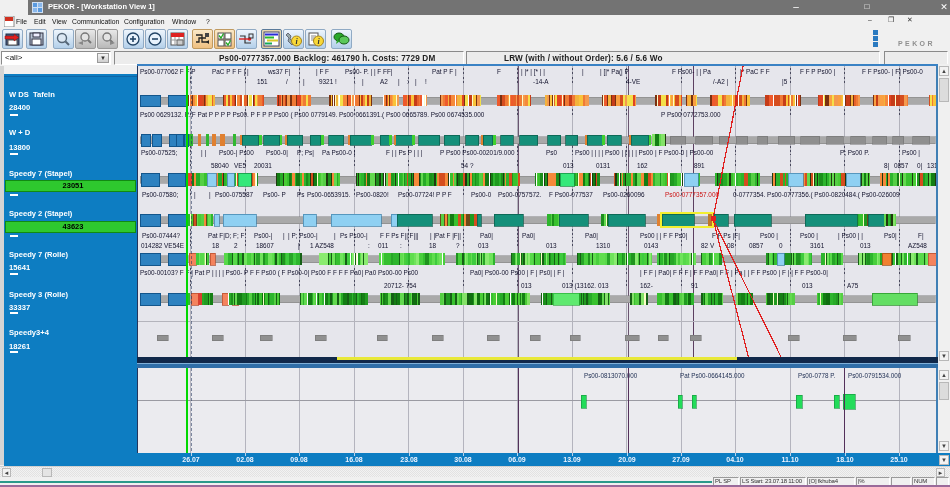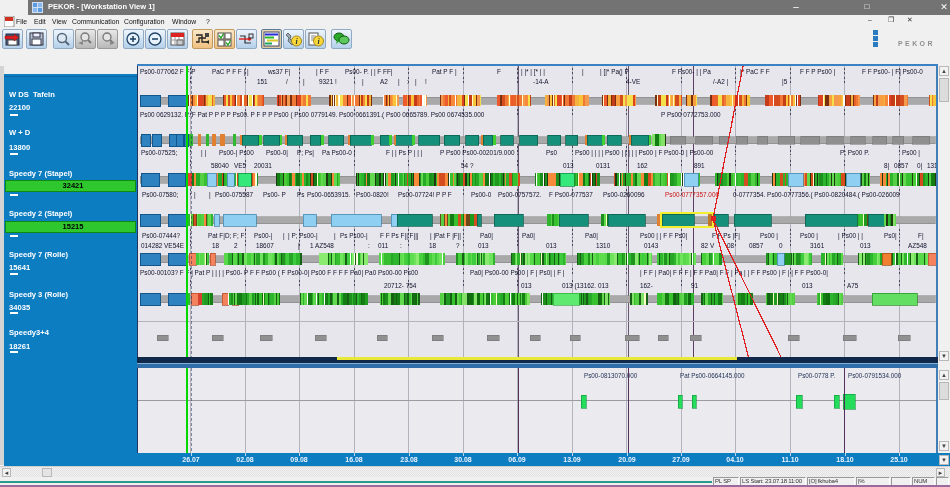--- a/index.html
+++ b/index.html
@@ -162,41 +162,49 @@
           <path d="M5 10 L4 14 L8 11 Z" fill="#2aa82a"></path>
         </svg></div>
     <svg class="abs" style="left:872px;top:2px" width="74" height="18">
       <rect x="1" y="0" width="5" height="5" fill="#2a7ac0"></rect>
       <rect x="1" y="6" width="5" height="5" fill="#2a7ac0"></rect>
       <rect x="1" y="12" width="5" height="5" fill="#2a7ac0"></rect>
       <text x="26" y="16" font-size="7" letter-spacing="2.4" fill="#909090" font-family="Liberation Sans, sans-serif" font-weight="bold">PEKOR</text>
     </svg>
   </div>
 
+  <div class="abs combrow">
+    <div class="abs" style="left:1px;top:1px;width:110px;height:14px;background:#fff;border:1px solid;border-color:#8a8a8a #fff #fff #8a8a8a;font-size:8px;color:#111;padding:1px 3px">&lt;all&gt;
+      <div class="abs" style="right:1px;top:1px;width:12px;height:10px;background:linear-gradient(#f4f4f4,#cfcfcf);border:1px solid #9a9a9a;font-size:6px;text-align:center;line-height:9px;color:#333">▼</div>
+    </div>
+    <div class="panel3d" style="left:114px;top:1px;width:350px;height:14px;font-weight:bold;padding:2px 0 0 104px;white-space:nowrap">Ps00-0777357.000 Backlog: 461790 h. Costs: 7729 DM</div>
+    <div class="panel3d" style="left:466px;top:1px;width:414px;height:14px;font-weight:bold;padding:2px 0 0 37px;text-align:left;white-space:nowrap">LRW (with / without Order): 5.6 / 5.6 Wo</div>
+    <div class="panel3d" style="left:884px;top:1px;width:64px;height:14px"></div>
+  </div>
 
   <div class="abs" style="left:0;top:66px;width:4px;height:399px;background:#d4d4d4"></div>
 
   <div class="abs leftpanel">
     <div class="lp" style="top:16px">W DS&nbsp;&nbsp;Tafeln</div>
-    <div class="lp" style="top:29px">22100</div>
+    <div class="lp" style="top:29px">28400</div>
     <div class="dash" style="top:40px"></div>
     <div class="lp" style="top:54px">W + D</div>
     <div class="lp" style="top:69px">13800</div>
     <div class="dash" style="top:79px"></div>
     <div class="lp" style="top:95px">Speedy 7 (Stapel)</div>
-    <div class="gbar" style="top:106px">32421</div>
+    <div class="gbar" style="top:106px">23051</div>
     <div class="dash" style="top:120px"></div>
     <div class="lp" style="top:135px">Speedy 2 (Stapel)</div>
-    <div class="gbar" style="top:147px">15215</div>
+    <div class="gbar" style="top:147px">43623</div>
     <div class="dash" style="top:161px"></div>
     <div class="lp" style="top:176px">Speedy 7 (Rolle)</div>
     <div class="lp" style="top:189px">15641</div>
     <div class="dash" style="top:199px"></div>
     <div class="lp" style="top:216px">Speedy 3 (Rolle)</div>
-    <div class="lp" style="top:229px">34035</div>
+    <div class="lp" style="top:229px">33337</div>
     <div class="dash" style="top:238px"></div>
     <div class="lp" style="top:254px">Speedy3+4</div>
     <div class="lp" style="top:268px">18261</div>
     <div class="dash" style="top:277px"></div>
   </div>
 
   <div class="abs" style="left:4px;top:76px;width:133px;height:1px;background:#0f66a6"></div>
 
   <div class="abs" style="left:137px;top:64px;width:801px;height:2px;background:#3a82c4"></div>
 

